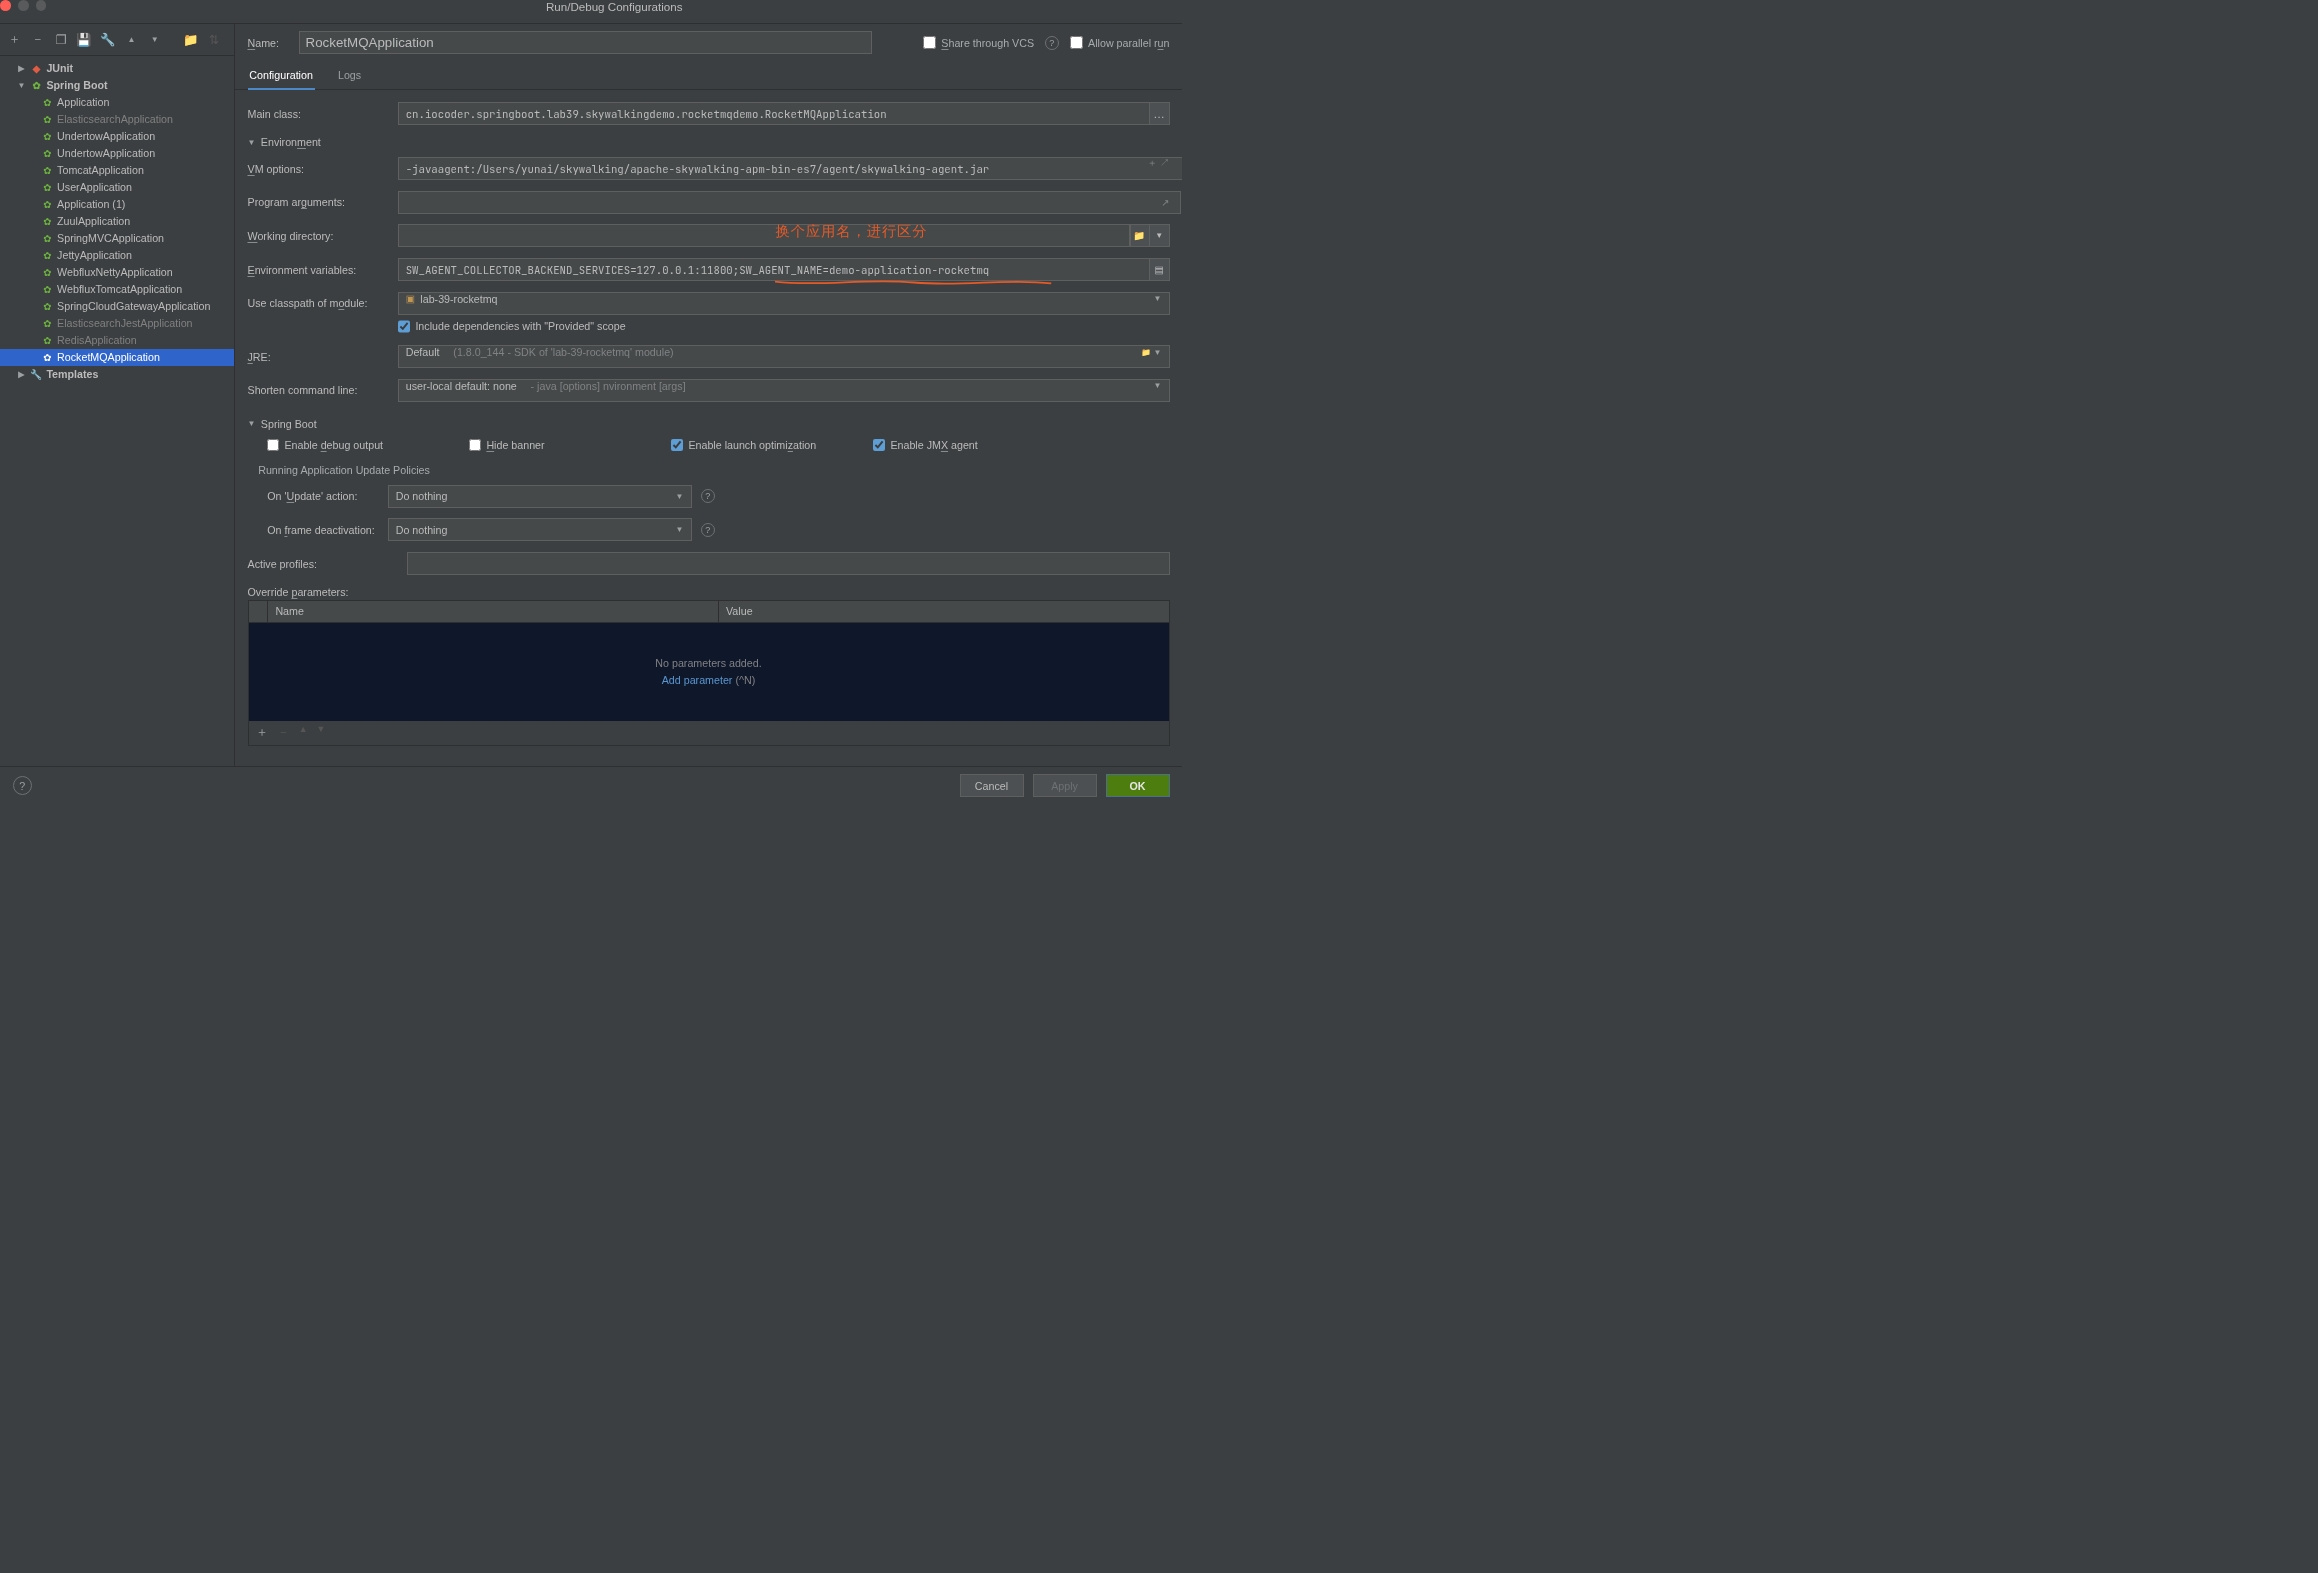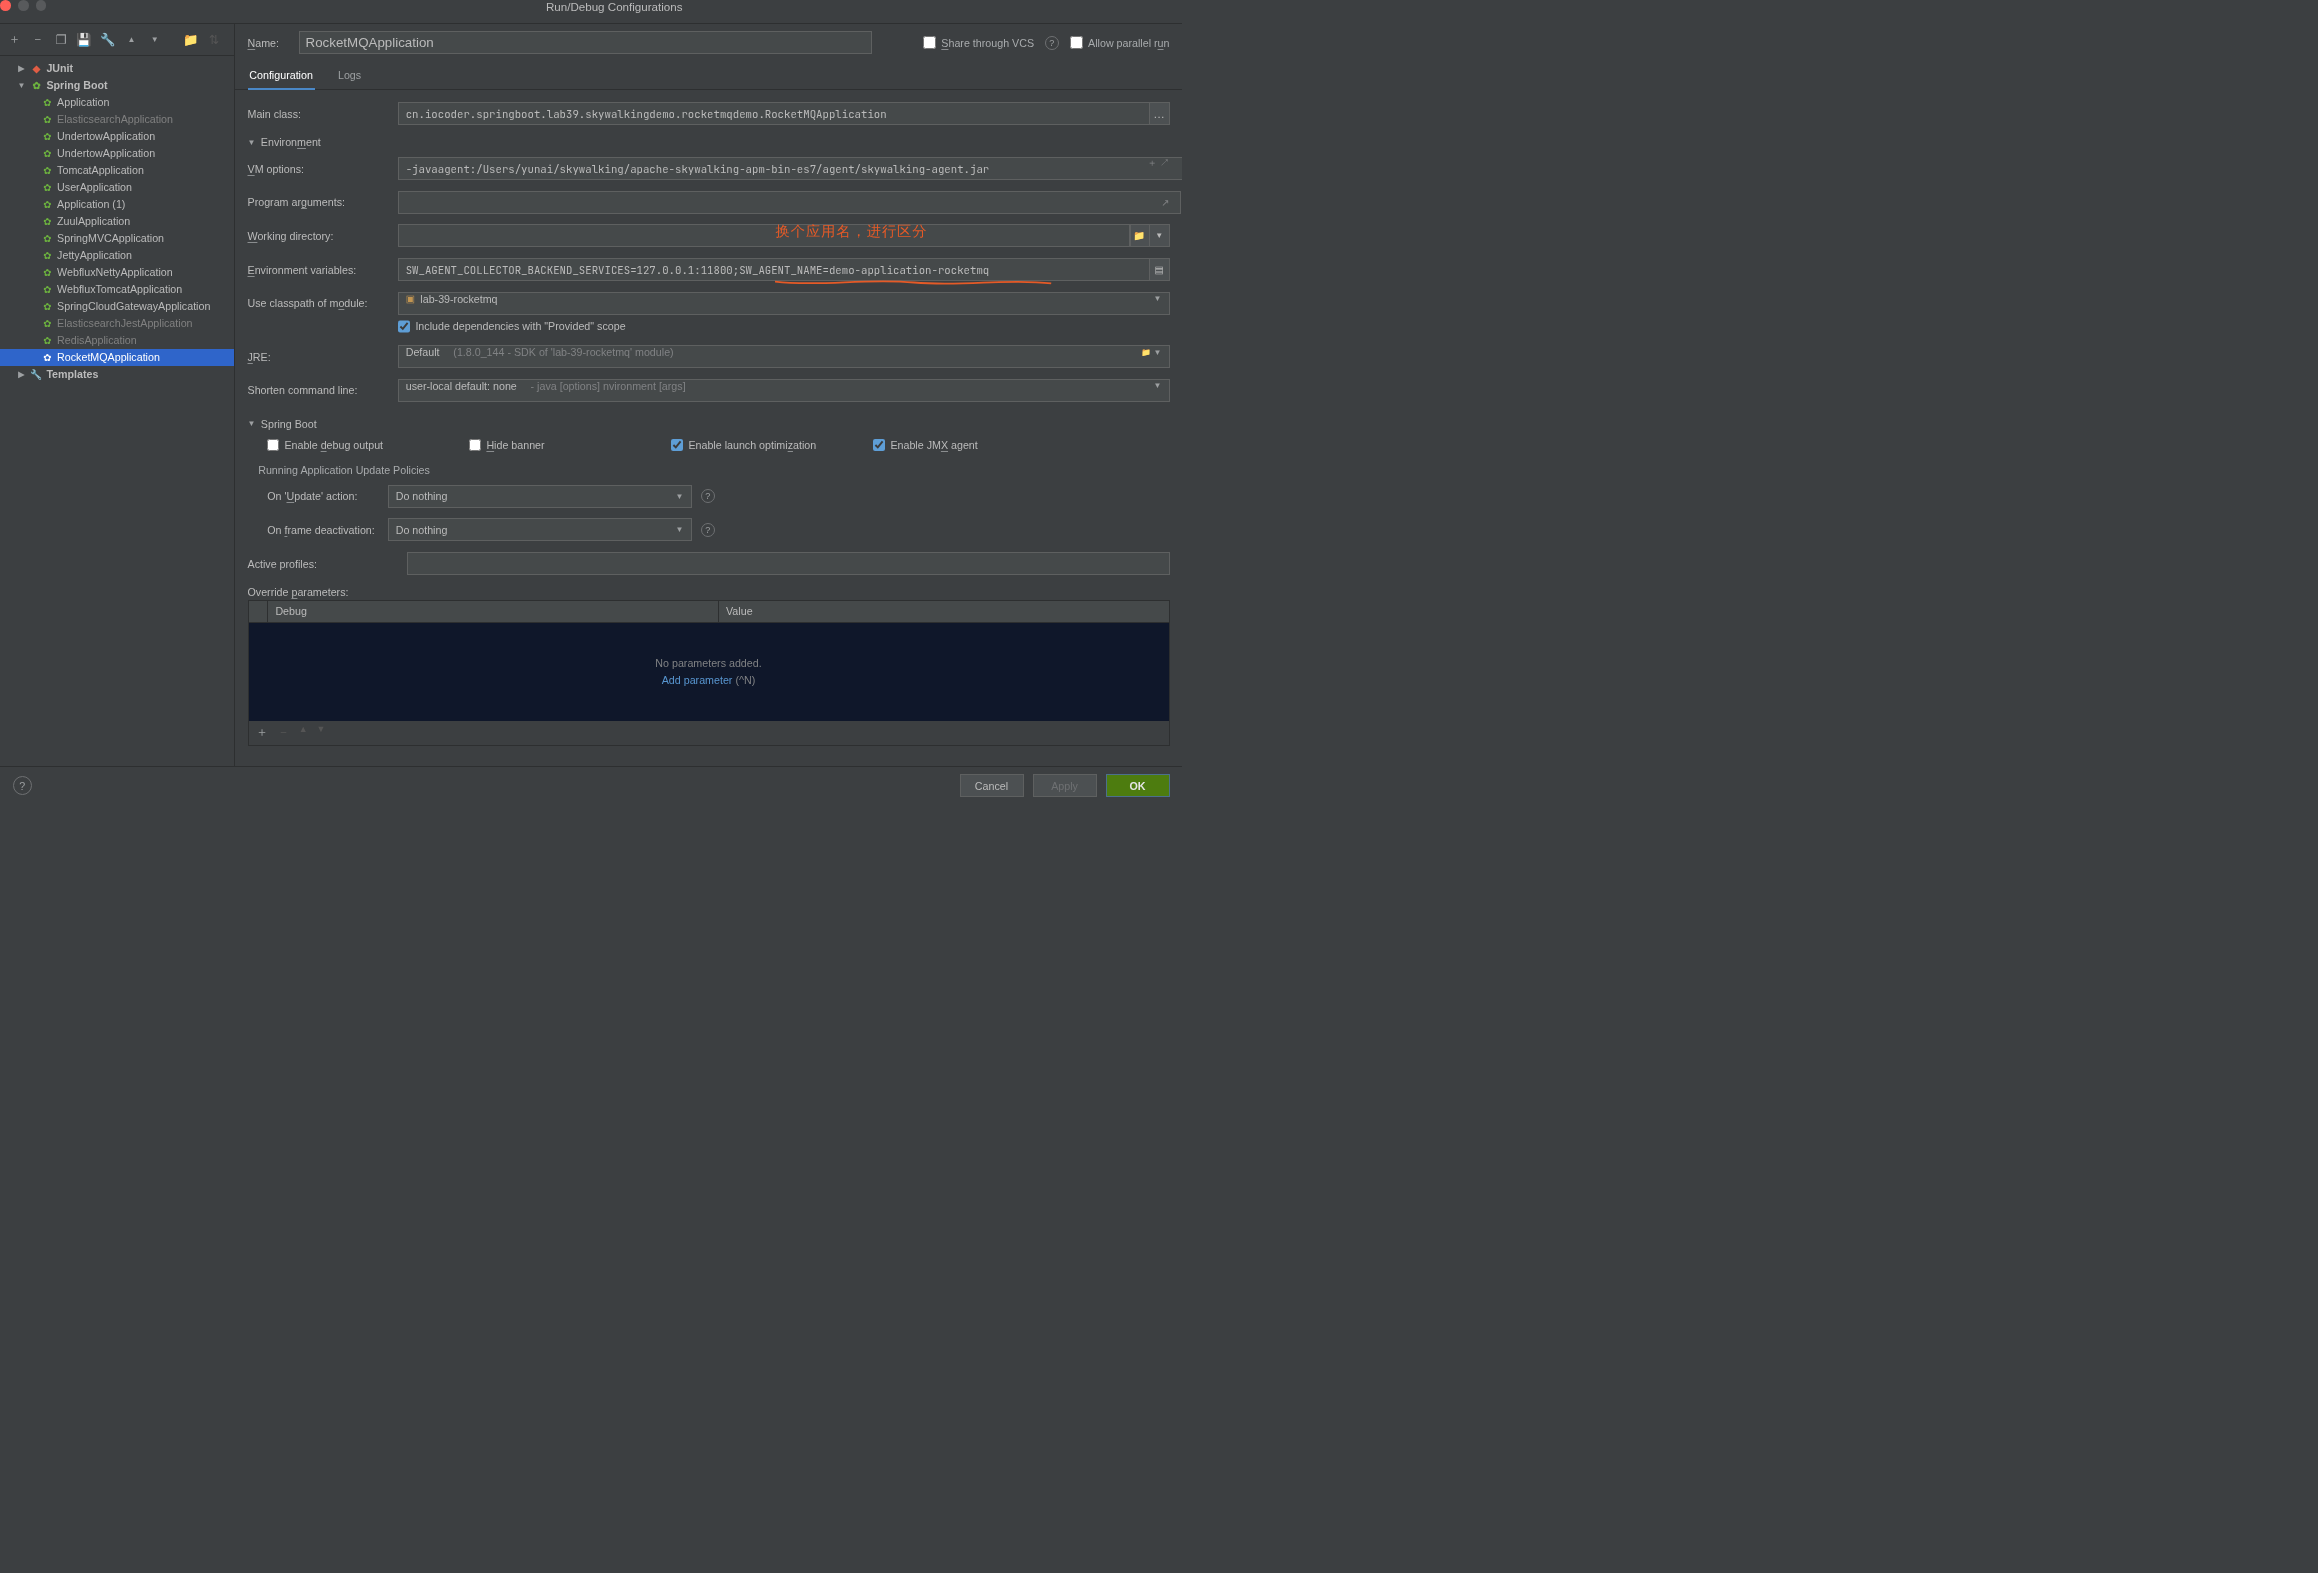--- a/index.html
+++ b/index.html
@@ -460,21 +460,21 @@
       </div>
 
       <div class="row" style="margin-top:9px">
         <span class="lbl" style="width:159px">Active profiles:</span>
         <input class="field" style="">
       </div>
       <div>Override <span class="ufirst">p</span>arameters:</div>
       <div class="tbl-wrap">
         <div class="tbl-head">
           <div class="th st"></div>
-          <div class="th nm">Debug</div>
+          <div class="th nm">Name</div>
           <div class="th vl">Value</div>
         </div>
         <div class="tbl-body">
           <div class="hint">No parameters added.</div>
           <div><span class="link">Add parameter</span> <span class="hint">(^N)</span></div>
         </div>
         <div class="tbl-foot">
           <span>＋</span>
           <span style="color:#555">－</span>
           <span style="color:#555;font-size:9px">▲</span>

